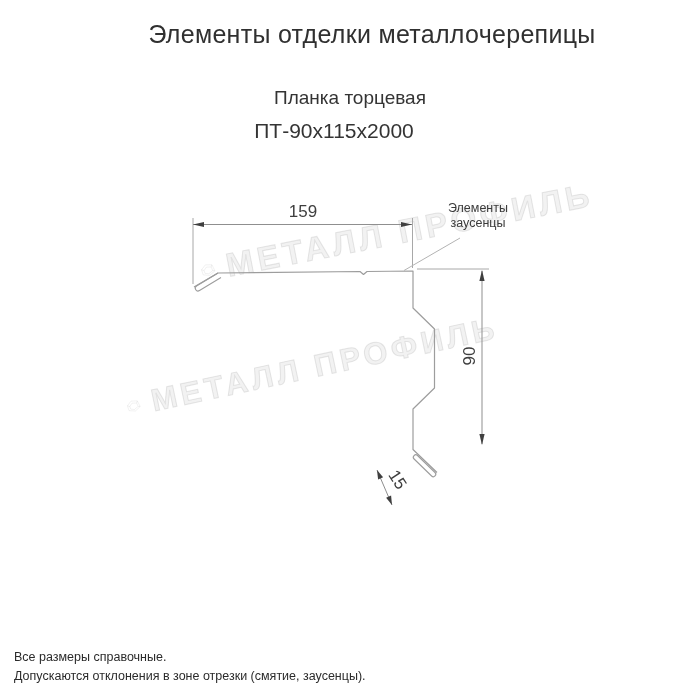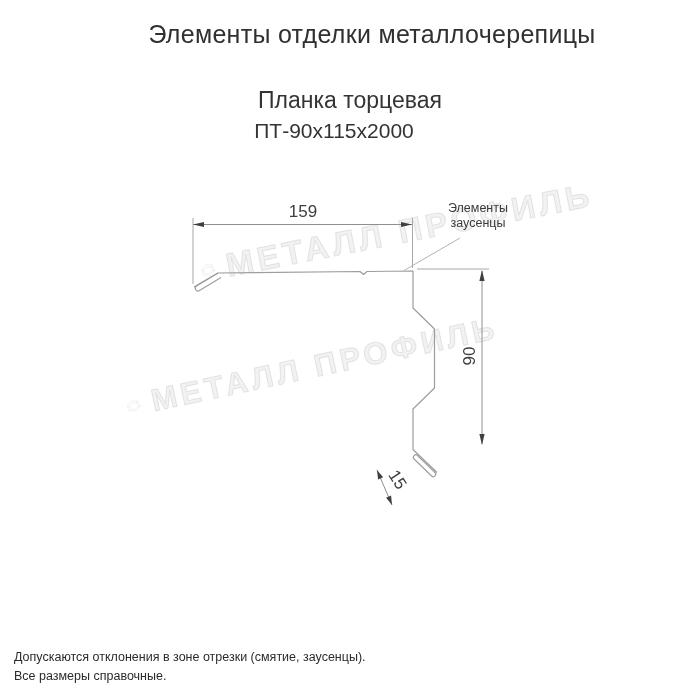--- a/index.html
+++ b/index.html
@@ -6,21 +6,21 @@
   .page{
     position:relative;width:700px;height:700px;background:#ffffff;overflow:hidden;
     font-family:"Liberation Sans","DejaVu Sans",sans-serif;color:#3c3c3c;
   }
   .title{
     position:absolute;top:20px;left:0;width:700px;text-align:center;
     font-size:25px;letter-spacing:.3px;color:#303030;padding-left:22px;
   }
   .subtitle{
     position:absolute;top:87px;left:0;width:700px;text-align:center;
-    font-size:23px;color:#343434;
+    font-size:19px;color:#343434;
   }
   .product-code{
     position:absolute;top:119px;left:0;width:668px;text-align:center;
     font-size:21px;color:#343434;
   }
   .drawing-svg{position:absolute;left:0;top:0;width:700px;height:700px;}
   .dim-label{
     position:absolute;font-size:17px;color:#3f3f3f;text-align:center;white-space:nowrap;
   }
   .dim-115{left:258px;top:202px;width:90px;}
@@ -103,17 +103,17 @@
   <div class="dim-label dim-115">159</div>
   <div class="dim-label dim-90">90</div>
   <div class="dim-label dim-15">15</div>
 
   <div class="face-label">
     <span>Элементы</span><br>
     <span>заусенцы</span>
   </div>
 
   <div class="notes">
+    <div>Все размеры справочные.</div>
     <div>Допускаются отклонения в зоне отрезки (смятие, заусенцы).</div>
-    <div>Все размеры справочные.</div>
   </div>
 
 </div>
 
 </body></html>

